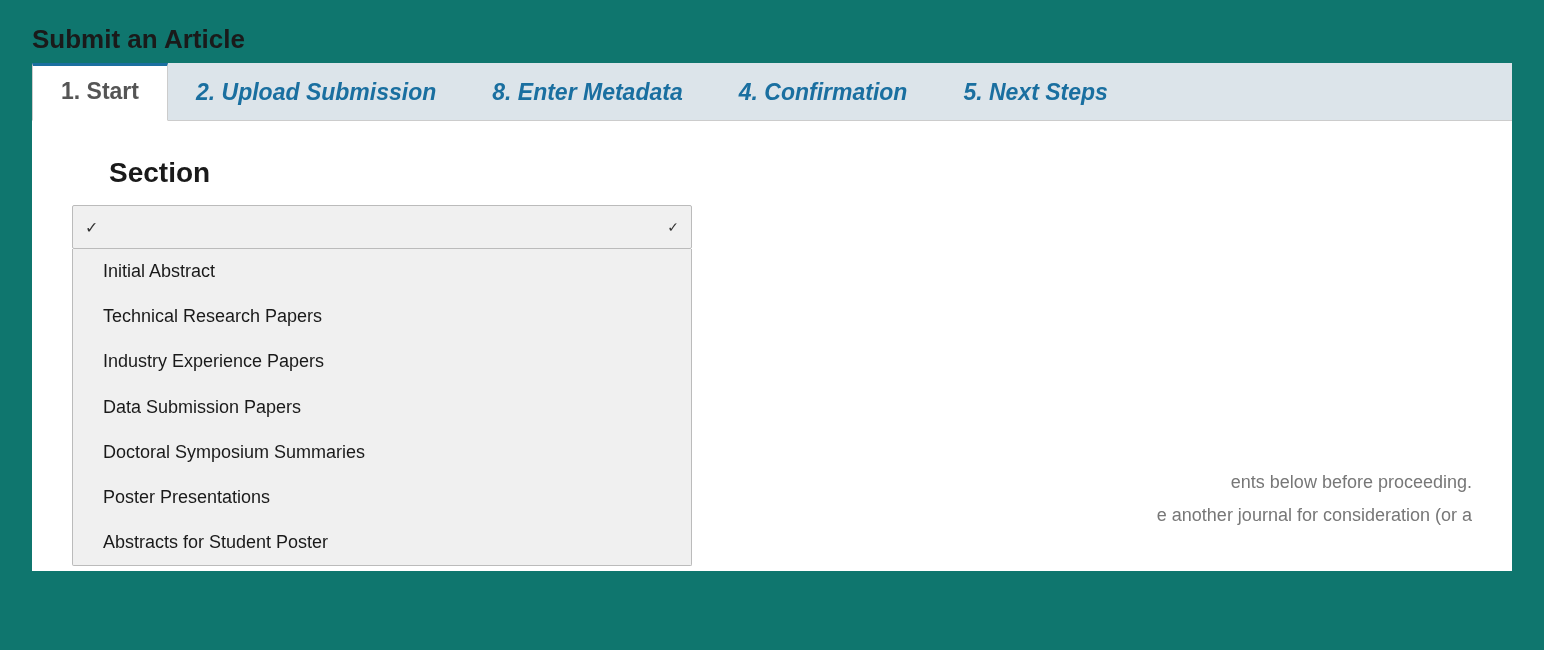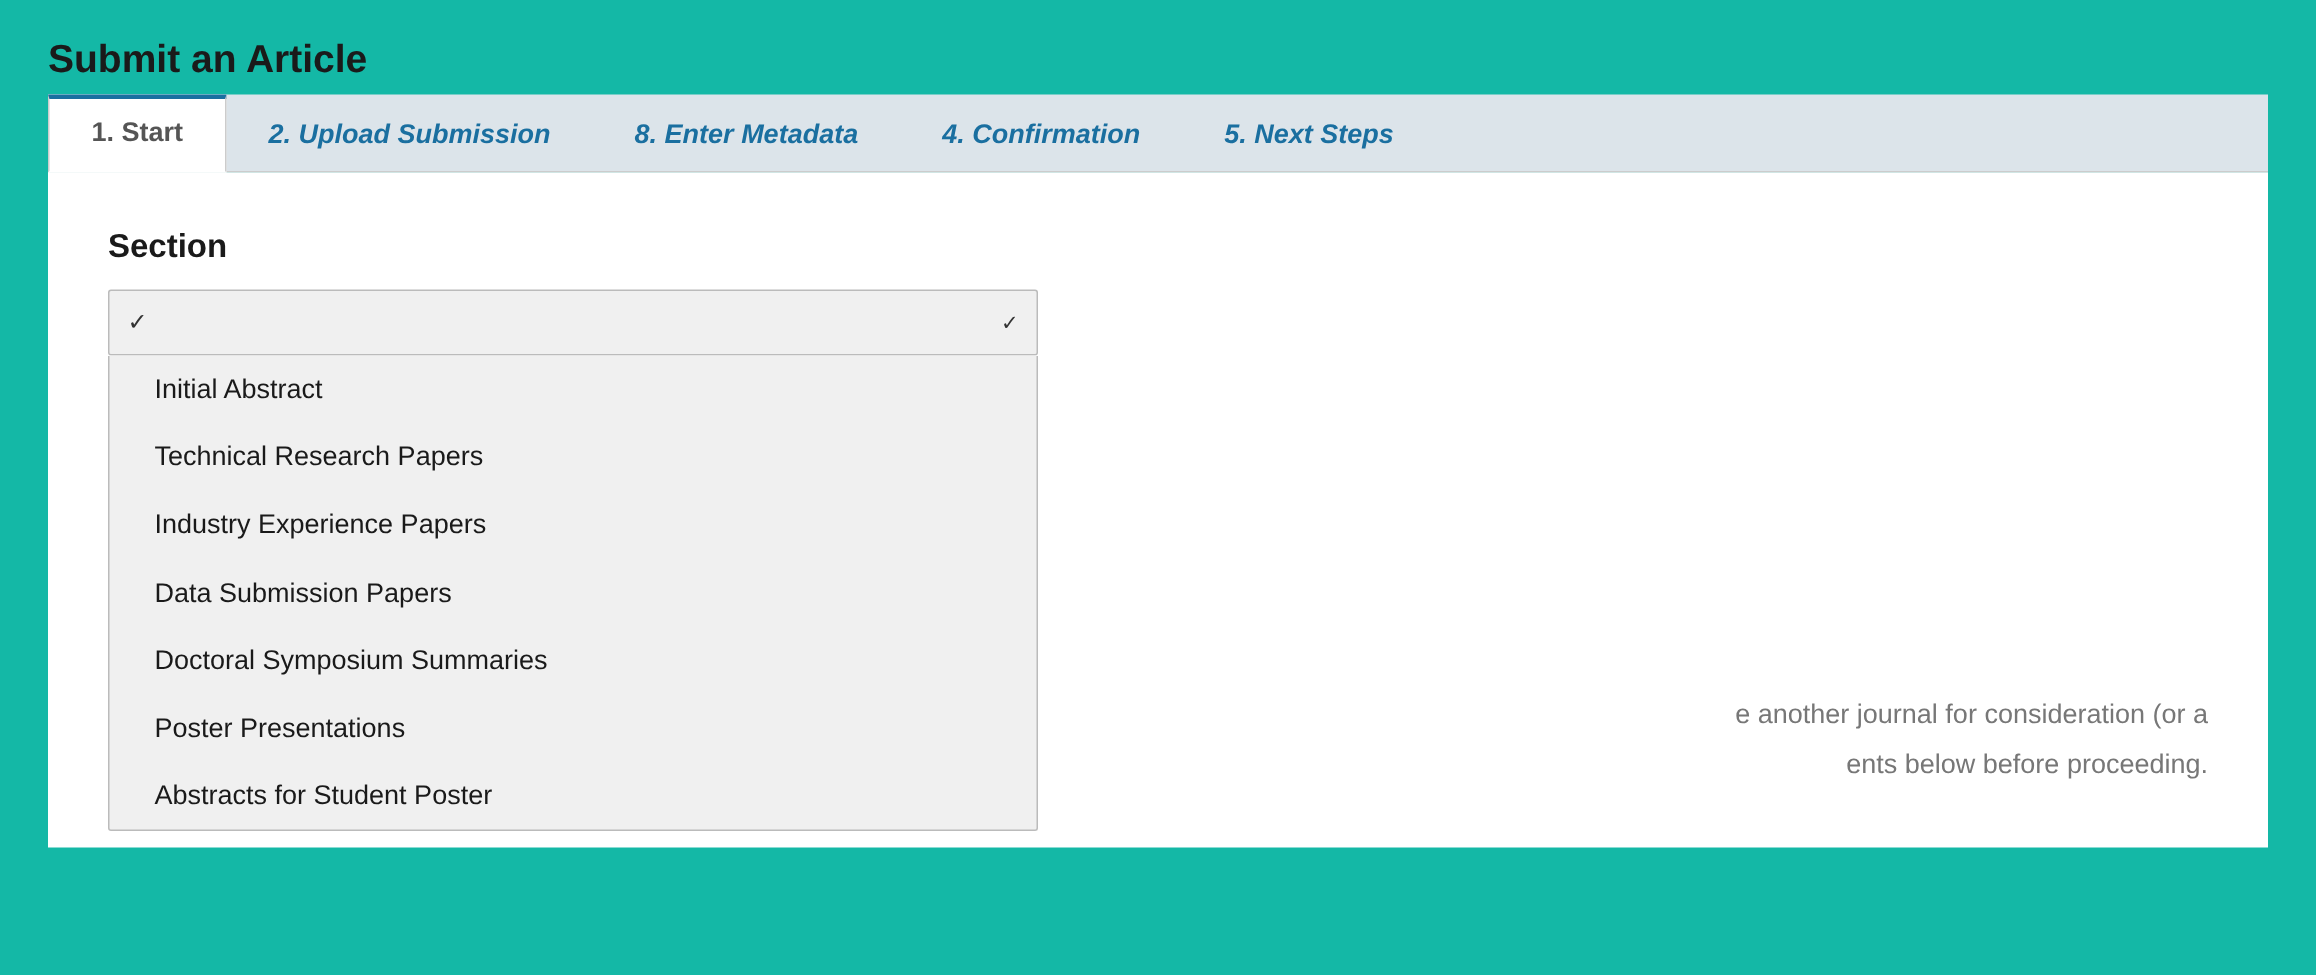--- a/index.html
+++ b/index.html
@@ -12,42 +12,42 @@
       font-family: -apple-system, BlinkMacSystemFont, 'Segoe UI', Arial, sans-serif;
       background-color: #dce4ea;
       width: 1544px;
       min-height: 650px;
       overflow: hidden;
     }
 
     .page-wrapper {
       width: 1544px;
       min-height: 650px;
-      background-color: #14b8a6;
+      background-color: #0f766e;
       padding: 24px 32px 0 32px;
     }
 
     .page-title {
       font-size: 26px;
       font-weight: 700;
       color: #1a1a1a;
       margin-bottom: 8px;
     }
 
     .tabs-container {
       display: flex;
       align-items: flex-end;
       border-bottom: 1px solid #ccc;
       margin-bottom: 0;
       background-color: #dce4ea;
     }
 
     .tab {
       padding: 12px 28px 14px 28px;
-      font-size: 18px;
+      font-size: 23px;
       font-weight: 600;
       cursor: pointer;
       color: #1a6fa0;
       border: none;
       background: transparent;
       white-space: nowrap;
       position: relative;
     }
 
     .tab.active {
@@ -69,24 +69,25 @@
     }
 
     .content-area {
       background-color: #fff;
       min-height: 450px;
       padding: 36px 40px 40px 40px;
       position: relative;
     }
 
     .section-label {
-      font-size: 22px;
+      font-size: 28px;
       font-weight: 700;
       color: #1a1a1a;
       margin-bottom: 16px;
+      margin-left: 37px;
     }
 
     .select-container {
       position: relative;
       width: 620px;
     }
 
     .select-box {
       width: 100%;
       border: 1px solid #bbb;
@@ -188,17 +189,17 @@
         <div class="dropdown-item">Technical Research Papers</div>
         <div class="dropdown-item">Industry Experience Papers</div>
         <div class="dropdown-item">Data Submission Papers</div>
         <div class="dropdown-item">Doctoral Symposium Summaries</div>
         <div class="dropdown-item">Poster Presentations</div>
         <div class="dropdown-item">Abstracts for Student Poster</div>
       </div>
     </div>
 
     <div class="bg-text-area">
+      <div class="bg-text-line">ents below before proceeding.</div>
       <div class="bg-text-line">e another journal for consideration (or a</div>
-      <div class="bg-text-line">ents below before proceeding.</div>
     </div>
   </div>
 </div>
 
 </body></html>

